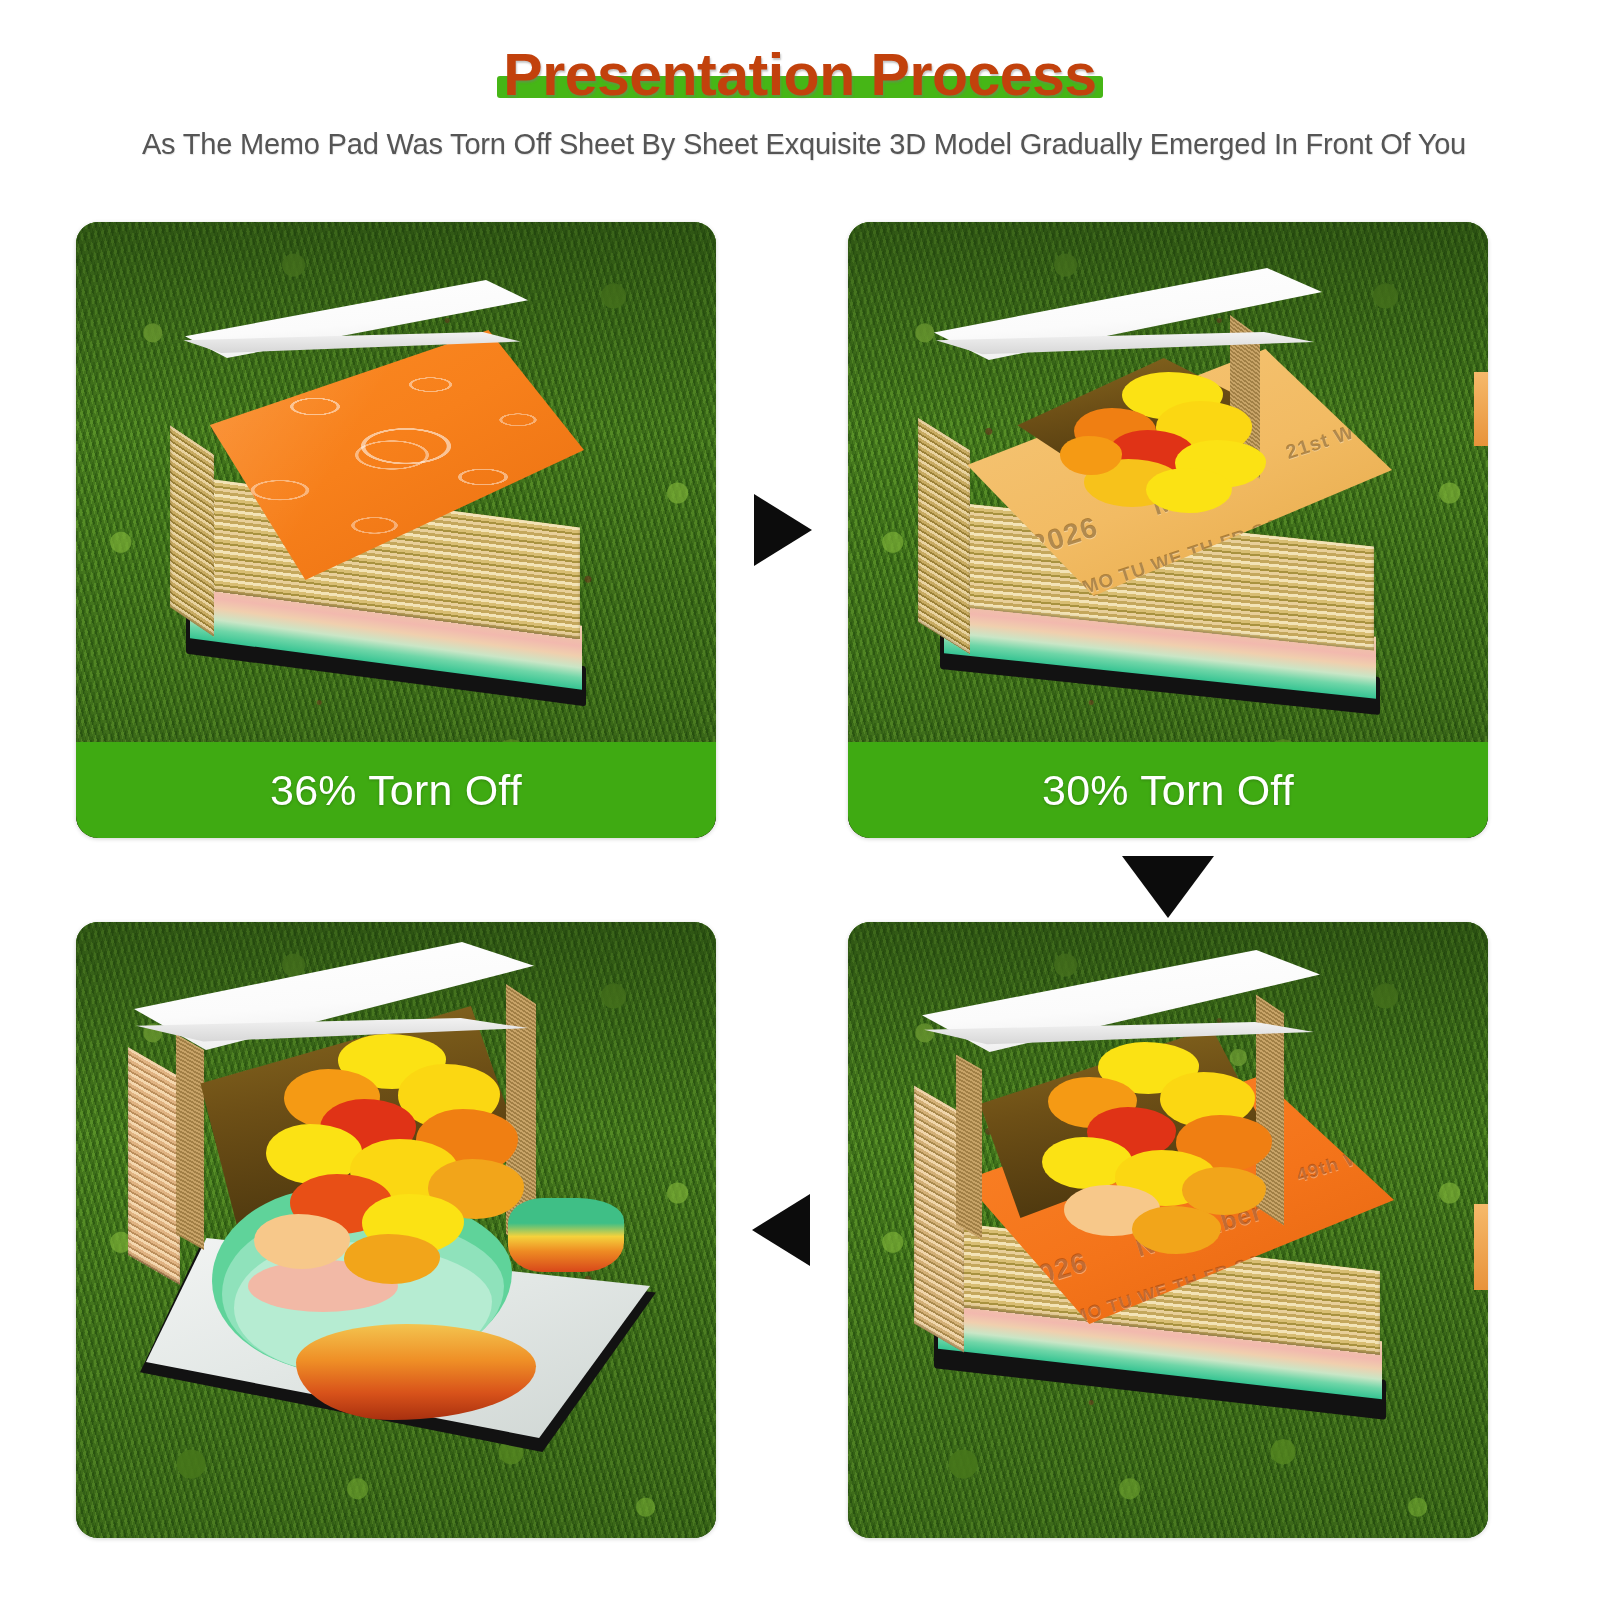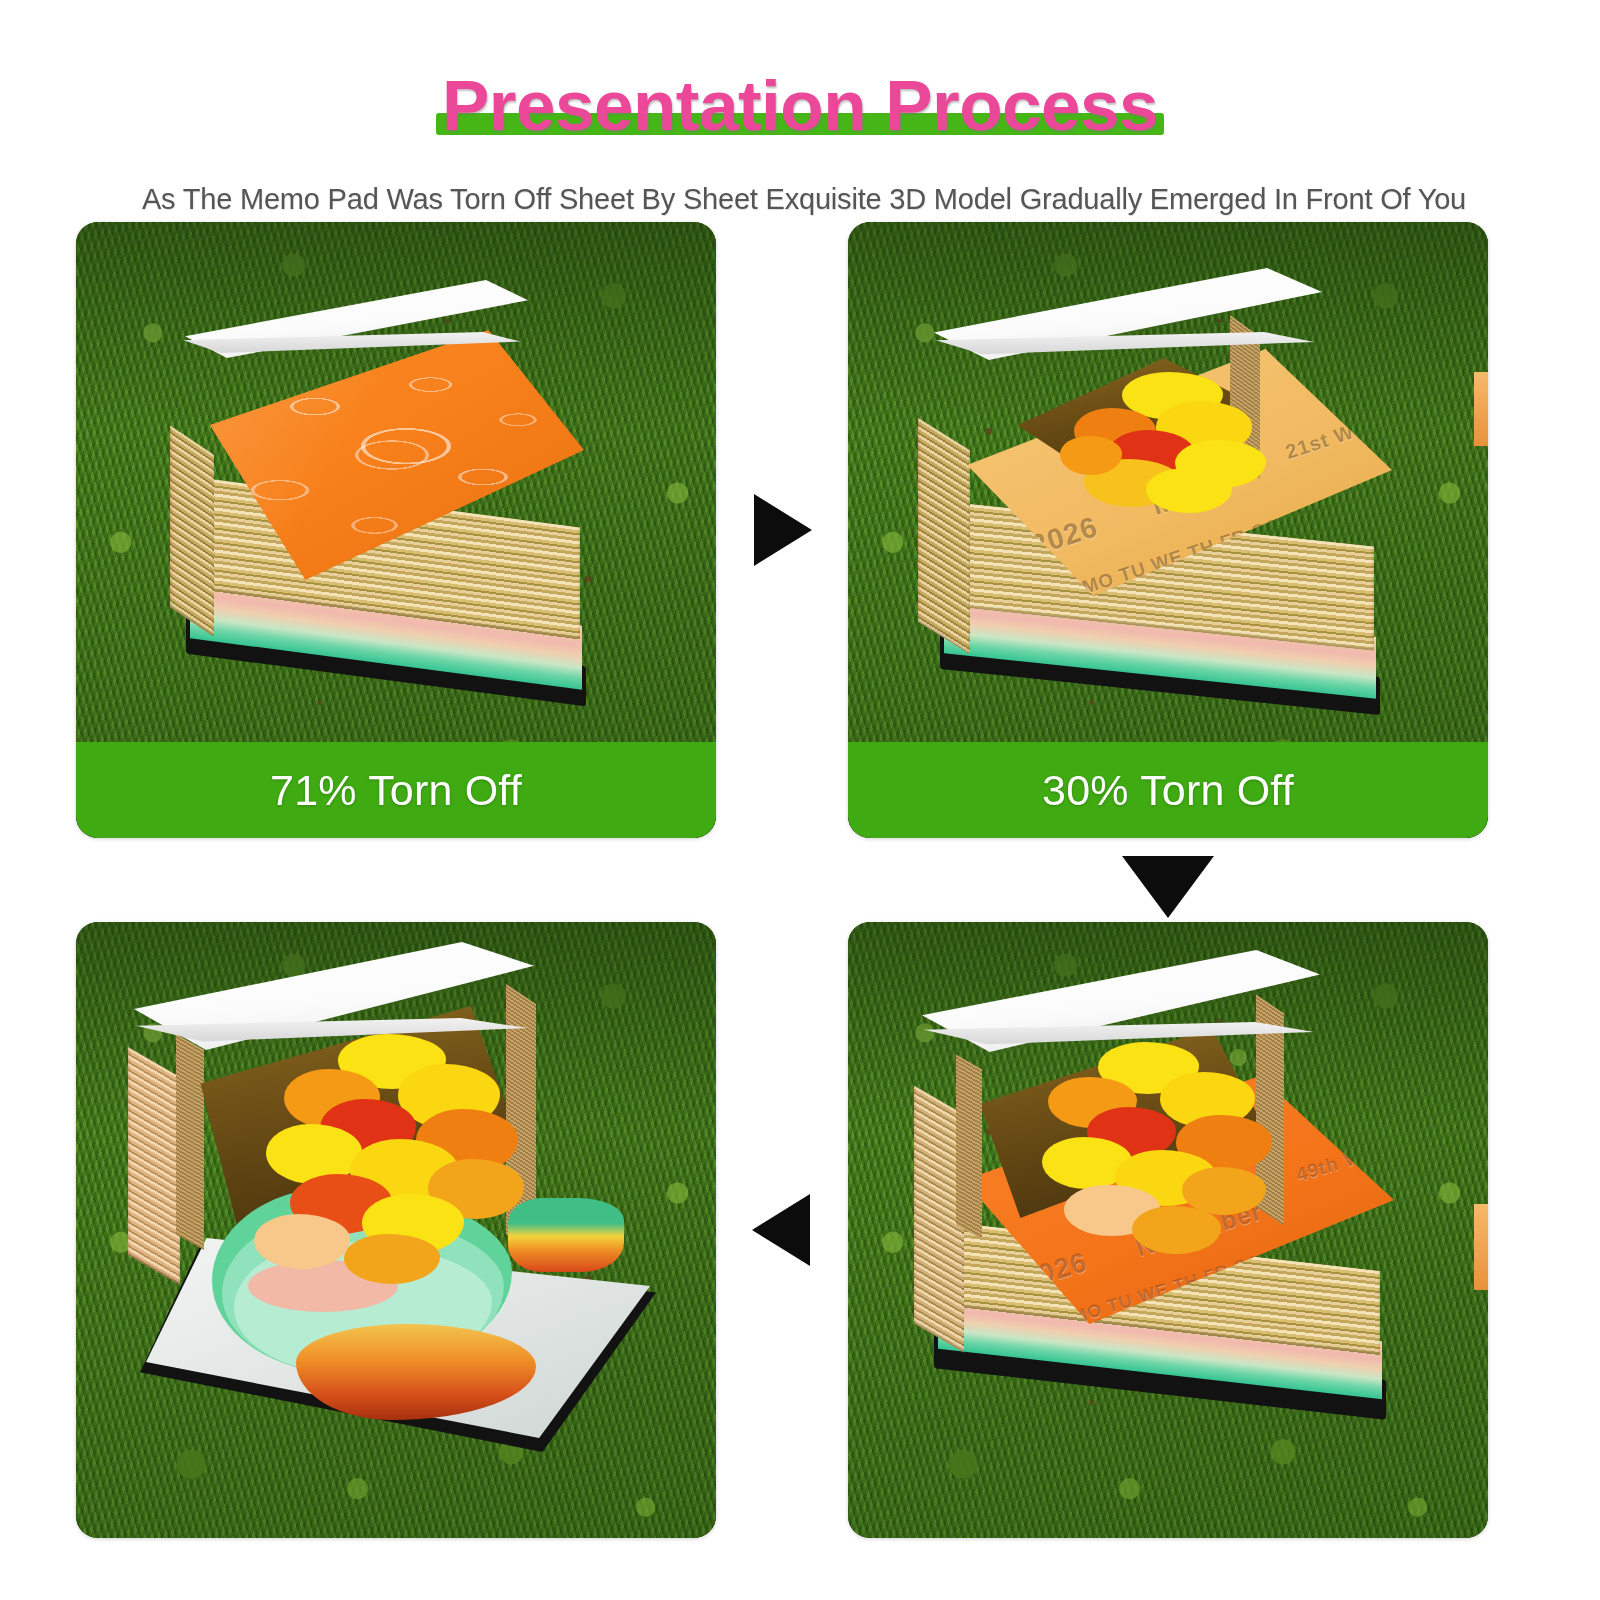--- a/index.html
+++ b/index.html
@@ -38,31 +38,30 @@
     right: 8px;
     bottom: 10px;
     height: 22px;
     background: #46b616;
     border-radius: 3px;
     z-index: 0;
   }
   .page-title {
     position: relative;
     z-index: 1;
-    font-size: 71px;
+    font-size: 59px;
     font-weight: bold;
-    color: #ec4899;
+    color: #c2410c;
     letter-spacing: -0.5px;
     line-height: 1.08;
     text-shadow: 1px 2px 2px rgba(120,120,120,0.45);
     white-space: nowrap;
-    margin-top: 24px;
   }
   .page-subtitle {
-    margin-top: 38px;
+    margin-top: 20px;
     font-size: 29px;
     color: #555555;
     letter-spacing: -0.2px;
     white-space: nowrap;
     text-shadow: 0.5px 0.5px 1px rgba(160,160,160,0.35);
     padding-left: 8px;
   }
 
   
   .grid {
@@ -321,21 +320,21 @@
         <div class="cover-orange" style="left:24px; top:60px; width:398px; height:250px;
                     clip-path: polygon(6% 38%, 76% 0%, 100% 48%, 30% 100%);"></div>
 
         <div class="white-strip" style="left:16px; top:10px; width:350px; height:78px;
                     clip-path: polygon(2% 72%, 88% 0%, 100% 26%, 14% 100%);"></div>
         <div class="white-strip-edge" style="left:18px; top:62px; width:344px; height:24px;
                     clip-path: polygon(1% 34%, 88% 0%, 99% 40%, 12% 88%);"></div>
       </div>
 
       <div class="caption">
-        <span class="caption-text">71% Torn Off</span>
+        <span class="caption-text">36% Torn Off</span>
       </div>
     </div>
 
     <div class="panel p30">
       <div class="grass"></div>
       <div class="grass-dark-top"></div>
 
       <div class="pad" style="left:52px; top:40px; width:530px; height:500px;">
         <div class="base-shadow" style="left:40px; top:392px; width:440px; height:38px; transform:skewY(6deg);"></div>
         <div class="stack-lower" style="left:44px; top:352px; width:432px; height:62px; transform:skewY(6deg);"></div>

